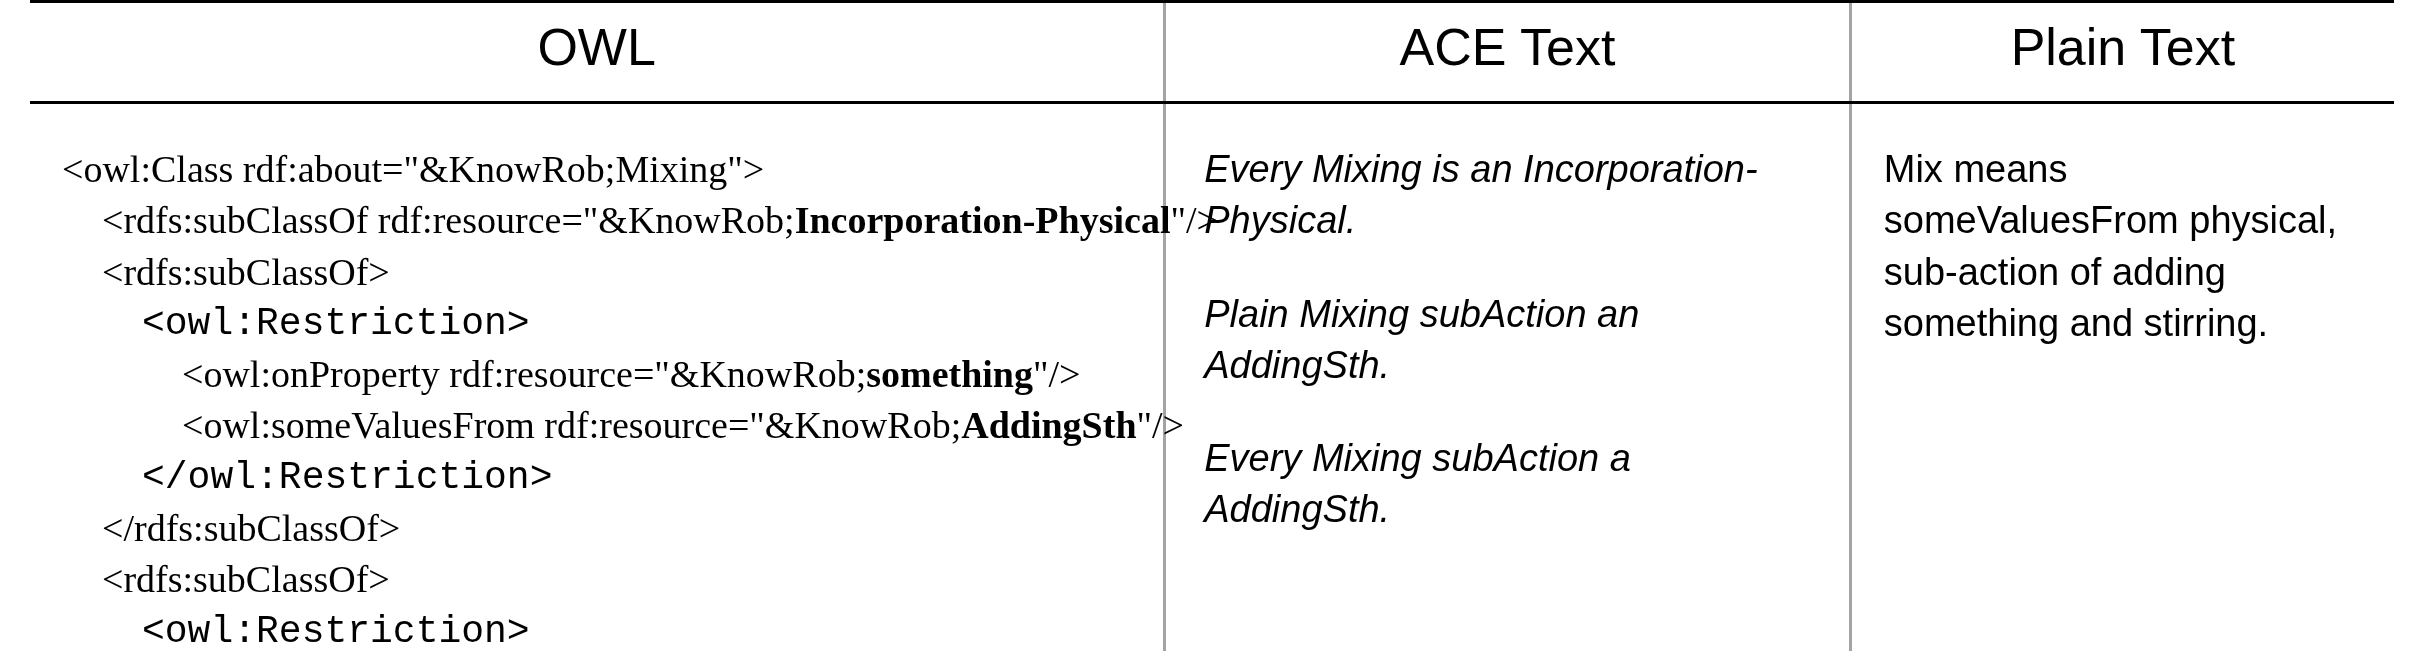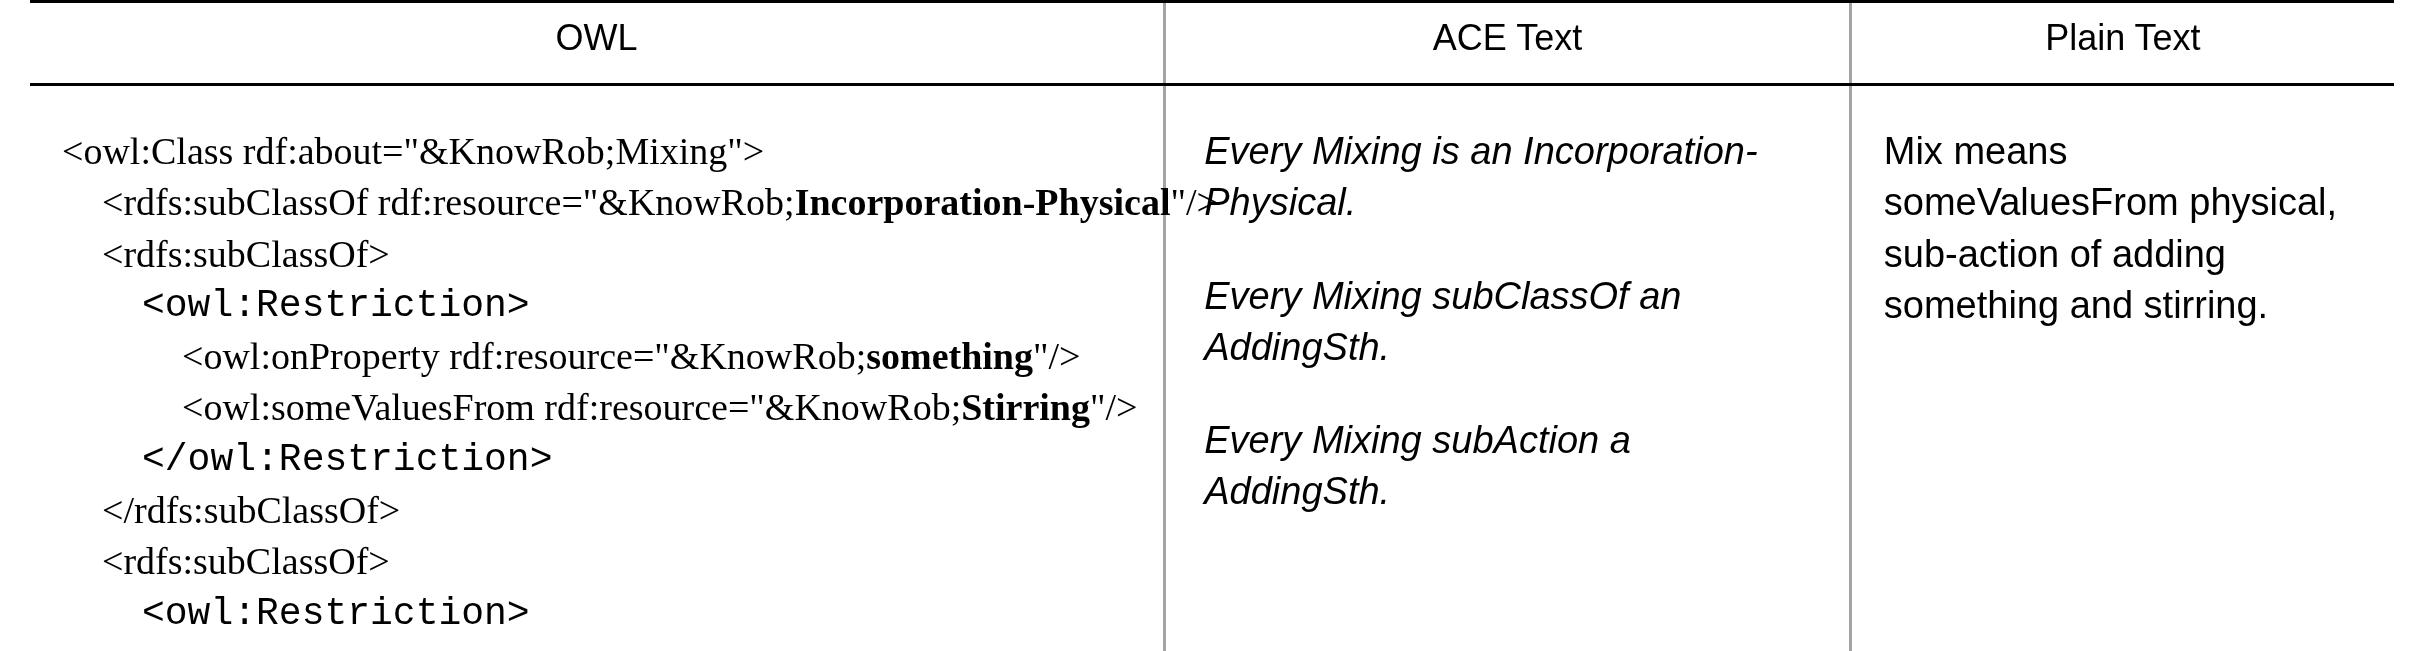--- a/index.html
+++ b/index.html
@@ -18,21 +18,21 @@
     width: 100%;
     border-collapse: collapse;
     table-layout: fixed;
   }
   table.main col.c-owl   { width: 48%; }
   table.main col.c-ace   { width: 29%; }
   table.main col.c-plain { width: 23%; }
 
   table.main th {
     font-weight: 400;
-    font-size: 36px;
+    font-size: 52px;
     text-align: center;
     padding: 14px 20px 24px 20px;
     border-top: 3px solid #000;
     border-bottom: 3px solid #000;
   }
   table.main th + th,
   table.main td + td {
     border-left: 3px solid #a3a3a3;
   }
   table.main td {
@@ -84,31 +84,31 @@
       </tr>
     </thead>
     <tbody>
       <tr>
         <td class="owl">
 <span class="line"><span>&lt;owl:Class rdf:about="&amp;KnowRob;Mixing"&gt;</span></span>
 <span class="i1"><span>&lt;rdfs:subClassOf rdf:resource="&amp;KnowRob;</span><span class="b">Incorporation-Physical</span><span>"/&gt;</span></span>
 <span class="i1"><span>&lt;rdfs:subClassOf&gt;</span></span>
 <span class="i2"><span>&lt;owl:Restriction&gt;</span></span>
 <span class="i3"><span>&lt;owl:onProperty rdf:resource="&amp;KnowRob;</span><span class="b">something</span><span>"/&gt;</span></span>
-<span class="i3"><span>&lt;owl:someValuesFrom rdf:resource="&amp;KnowRob;</span><span class="b">Stirring</span><span>"/&gt;</span></span>
+<span class="i3"><span>&lt;owl:someValuesFrom rdf:resource="&amp;KnowRob;</span><span class="b">AddingSth</span><span>"/&gt;</span></span>
 <span class="i2"><span>&lt;/owl:Restriction&gt;</span></span>
 <span class="i1"><span>&lt;/rdfs:subClassOf&gt;</span></span>
 <span class="i1"><span>&lt;rdfs:subClassOf&gt;</span></span>
 <span class="i2"><span>&lt;owl:Restriction&gt;</span></span>
 <span class="i3"></span>
 
         </td>
         <td class="ace">
           <p>Every Mixing is an Incorporation-Physical.</p>
-          <p>Every Mixing subClassOf an AddingSth.</p>
+          <p>Plain Mixing subAction an AddingSth.</p>
           <p>Every Mixing subAction a AddingSth.</p>
         </td>
         <td class="plain">
           <span>Mix means someValuesFrom physical, sub-action of adding something and stirring.</span>
         </td>
       </tr>
     </tbody>
   </table>
 </div>
 

